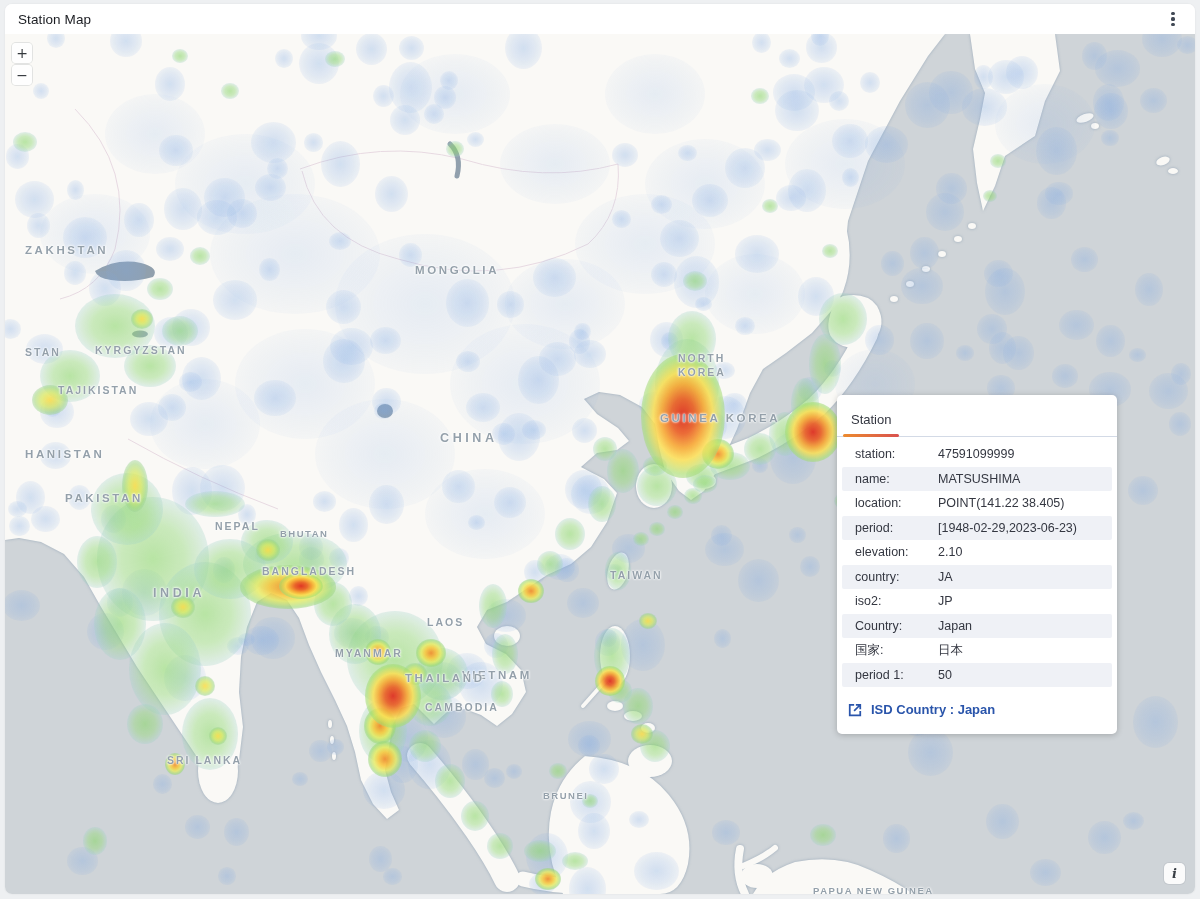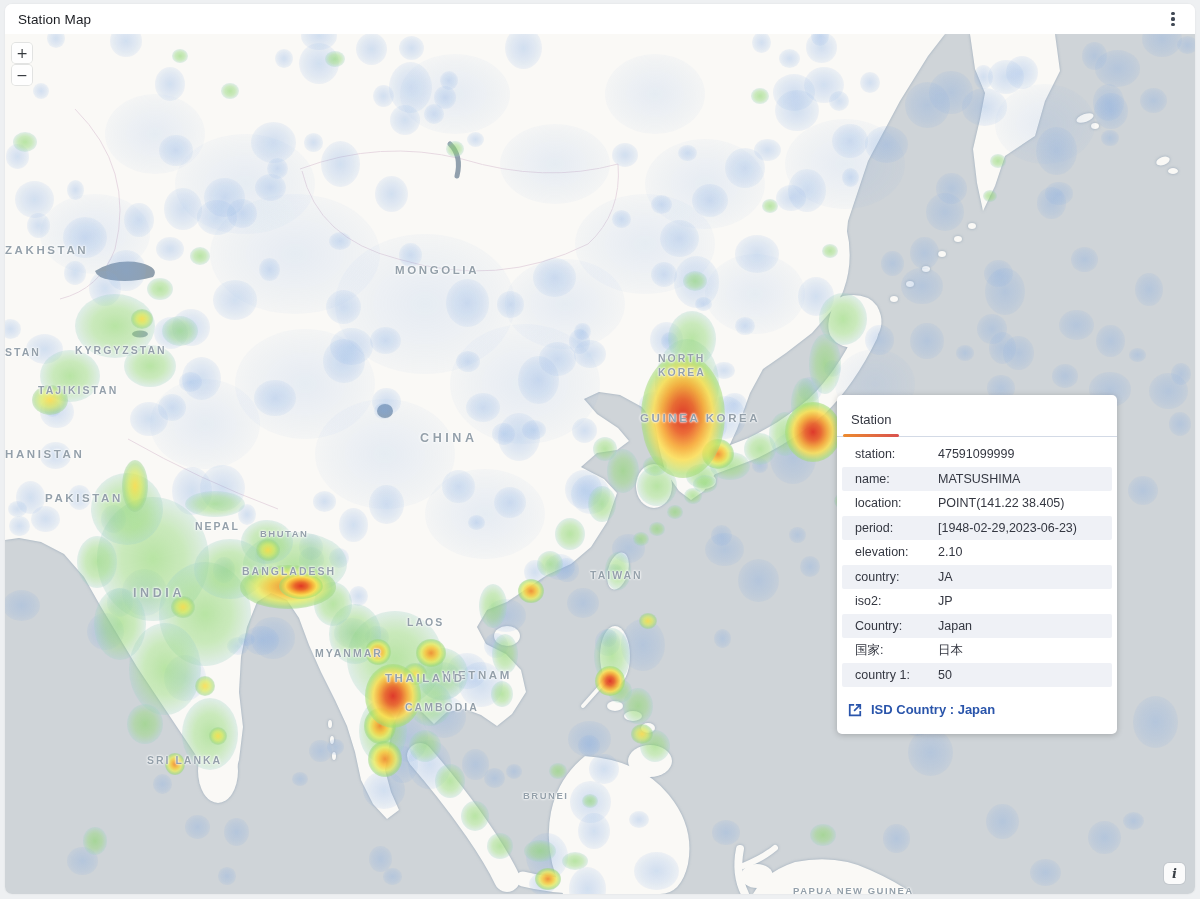--- a/index.html
+++ b/index.html
@@ -21,21 +21,21 @@
   .heat{position:absolute;inset:0;}
   .hb{position:absolute;border-radius:50%;pointer-events:none;}
   .hb-r{background:radial-gradient(ellipse at center,rgba(222,48,34,.95) 0%,rgba(233,96,40,.93) 20%,rgba(246,166,52,.9) 36%,rgba(250,222,82,.85) 50%,rgba(168,222,105,.62) 66%,rgba(140,185,235,.3) 84%,rgba(140,185,235,0) 98%);}
   .hb-o{background:radial-gradient(ellipse at center,rgba(240,140,45,.92) 0%,rgba(248,200,62,.88) 28%,rgba(230,235,95,.8) 46%,rgba(160,218,110,.6) 64%,rgba(140,185,235,.28) 84%,rgba(140,185,235,0) 98%);}
   .hb-y{background:radial-gradient(ellipse at center,rgba(250,220,75,.88) 0%,rgba(215,232,98,.75) 35%,rgba(160,215,120,.55) 60%,rgba(145,190,232,.25) 84%,rgba(145,190,232,0) 98%);}
   .hb-g{background:radial-gradient(ellipse at center,rgba(140,214,110,.6) 0%,rgba(150,216,125,.48) 40%,rgba(165,205,235,.24) 78%,rgba(165,205,235,0) 98%);}
   .hb-b{background:radial-gradient(ellipse at center,rgba(125,168,228,.32) 0%,rgba(125,168,228,.19) 50%,rgba(125,168,228,0) 95%);}
   .hb-B{background:radial-gradient(ellipse at center,rgba(130,170,228,.16) 0%,rgba(130,170,228,.08) 55%,rgba(130,170,228,0) 95%);}
   .labels{position:absolute;inset:0;pointer-events:none;z-index:6;}
   .maplabel{position:absolute;transform:translateY(-50%);color:#94a0aa;font-weight:600;white-space:nowrap;
-    text-shadow:0 0 2px #fff,0 0 3px #fff,0 0 1px #fff;}
+    text-shadow:0 0 2px #fff,0 0 3px #fff,0 0 1px #fff;margin-left:20px;}
   .ml-0{font-size:9.5px;letter-spacing:1.5px;}
   .ml-1{font-size:10.5px;letter-spacing:2px;}
   .ml-2{font-size:11.5px;letter-spacing:2.6px;}
   .ml-3{font-size:12.5px;letter-spacing:3.6px;}
   
   .zoomctl{position:absolute;left:7px;top:9px;z-index:30;display:flex;flex-direction:column;gap:2px;}
   .zbtn{width:20px;height:20px;border:none;border-radius:4px;background:rgba(255,255,255,.82);
     box-shadow:0 0 0 1px rgba(60,70,80,.12);font-size:14px;line-height:18px;color:#33373c;cursor:pointer;
     font-family:"DejaVu Sans",sans-serif;padding:0;text-align:center;}
   
@@ -575,21 +575,21 @@
             </div>
             <div class="prow">
               <span class="pkey">Country:</span>
               <span class="pval">Japan</span>
             </div>
             <div class="prow">
               <span class="pkey">国家:</span>
               <span class="pval">日本</span>
             </div>
             <div class="prow">
-              <span class="pkey">country 1:</span>
+              <span class="pkey">period 1:</span>
               <span class="pval">50</span>
             </div>
           </div>
         <div class="plinks">
           <a class="plink">
             <svg width="14" height="14" viewBox="0 0 16 16" fill="currentColor">
                 <path d="M9 1h6v6h-2V4.41L7.71 9.71 6.29 8.29 11.59 3H9V1zM13 13H3V3h4V1H1v14h14V9h-2v4z"></path>
               </svg>
             <span>ISD Country : Japan</span>
           </a>

